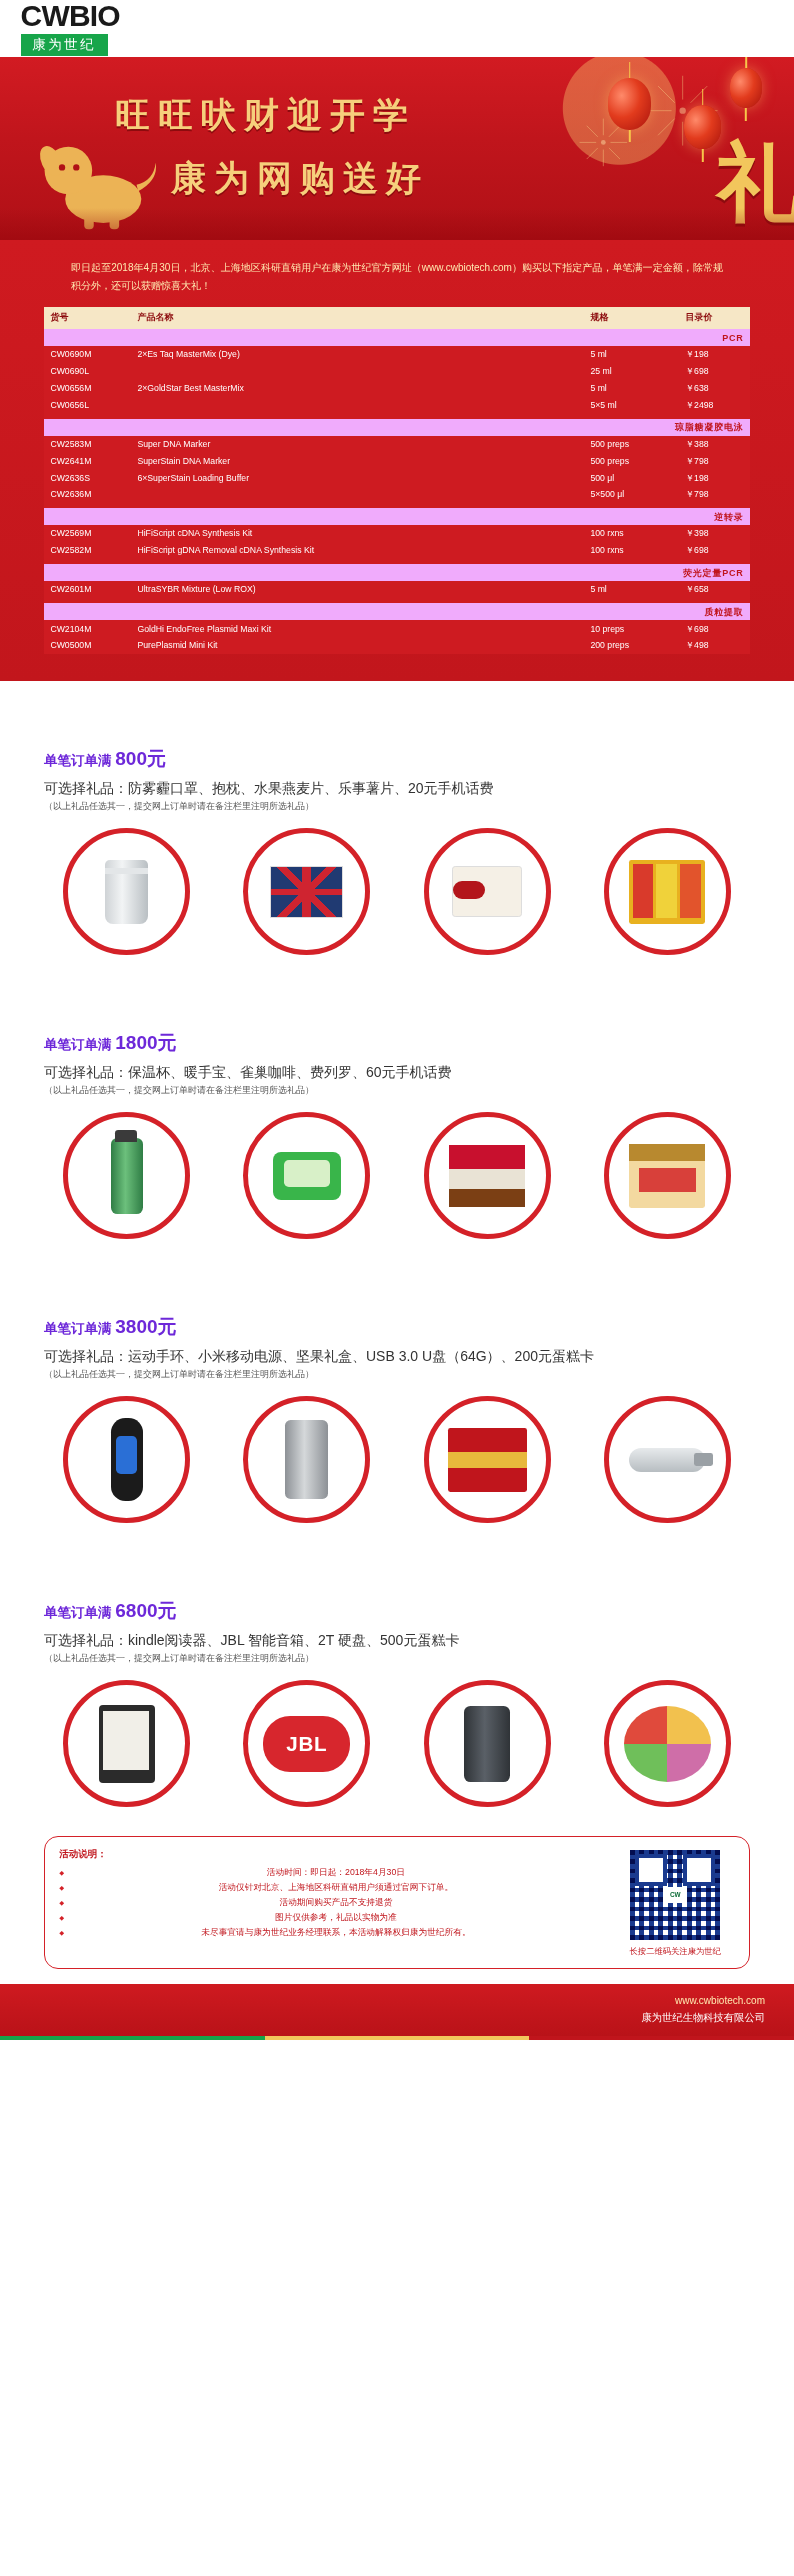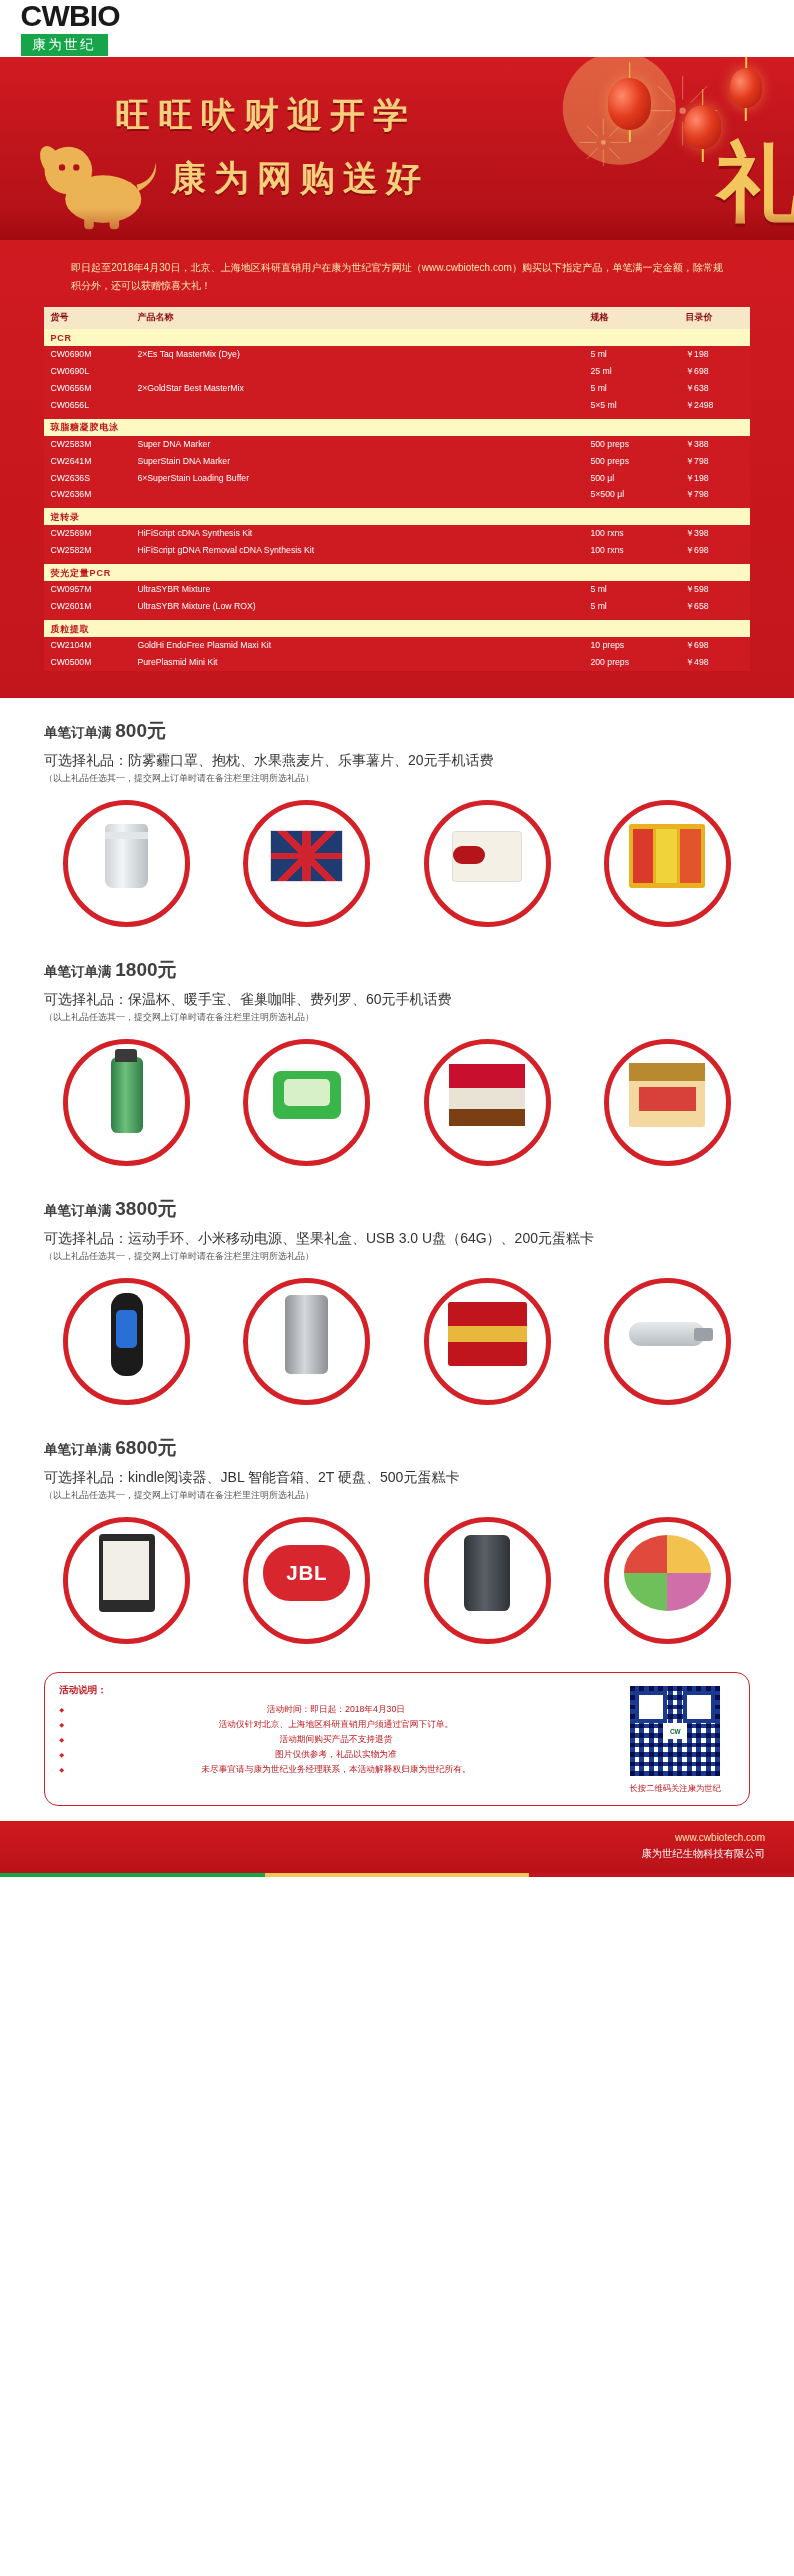--- a/index.html
+++ b/index.html
@@ -141,23 +141,23 @@
   table.products th {
     background: #f6e7c6;
     color: #8d0b0e;
     font-weight: bold;
     text-align: left;
     padding: 4.8px 6.4px;
     font-size: 9px;
   }
   table.products th.r { text-align: left; }
   .sec-row td {
-    background: #fef9c3;
+    background: #f0abfc;
     color: #c0151c;
-    text-align: left;
+    text-align: right;
     font-weight: bold;
     padding: 3.2px 0;
     font-size: 9px;
     letter-spacing: 0.8px;
   }
   table.products td {
     padding: 2.4px 6.4px;
     border: none;
     vertical-align: top;
     line-height: 12px;
@@ -165,23 +165,24 @@
   .col-code { width: 87px; }
   .col-name { width: auto; }
   .col-spec { width: 95px; }
   .col-price { width: 71px; }
   .spacer-row td { height: 5.6px; padding: 0; background: #ce1b21; }
 
   
   .tier { padding: 20.6px 44px 4.8px 44px; }
   .tier-title {
     font-size: 13.5px;
-    color: #404040;
+    color: #6d28d9;
     font-weight: bold;
     margin-bottom: 8px;
+    margin-top: 45px;
   }
   .tier-title .amt { font-size: 19px; }
   .tier-desc {
     font-size: 14px;
     color: #333;
     line-height: 17.5px;
   }
   .tier-note {
     font-size: 9px;
     color: #555;
@@ -191,21 +192,21 @@
   .circles {
     display: flex;
     justify-content: space-between;
     padding: 8px 19px 4.8px 19px;
   }
   .circle {
     width: 127px; height: 127px;
     border-radius: 50%;
     border: 5.6px solid #d42128;
     background: #ffffff;
-    display: flex; justify-content: center;
+    display: flex; align-items: center; justify-content: center;
     overflow: hidden;
     position: relative;
   }
   .circle .inner {
     width: 103px; height: 103px;
     display:flex; align-items:center; justify-content:center;
     position: relative;
   }
 
   
@@ -457,26 +458,20 @@
             <td class="col-spec">100 rxns</td>
             <td class="col-price">￥698</td>
           </tr>
           <tr class="spacer-row">
             <td colspan="4"></td>
           </tr>
           <tr class="sec-row">
             <td colspan="4">荧光定量PCR</td>
           </tr>
           <tr>
-            <td class="col-code">CW0957M</td>
-            <td class="col-name">UltraSYBR Mixture</td>
-            <td class="col-spec">5 ml</td>
-            <td class="col-price">￥598</td>
-          </tr>
-          <tr>
             <td class="col-code">CW2601M</td>
             <td class="col-name">UltraSYBR Mixture (Low ROX)</td>
             <td class="col-spec">5 ml</td>
             <td class="col-price">￥658</td>
           </tr>
           <tr class="spacer-row">
             <td colspan="4"></td>
           </tr>
           <tr class="sec-row">
             <td colspan="4">质粒提取</td>

